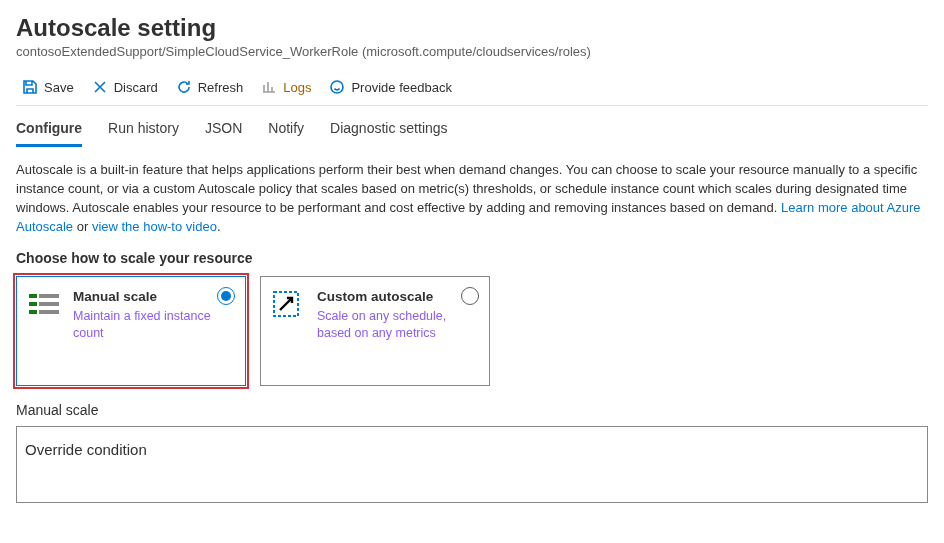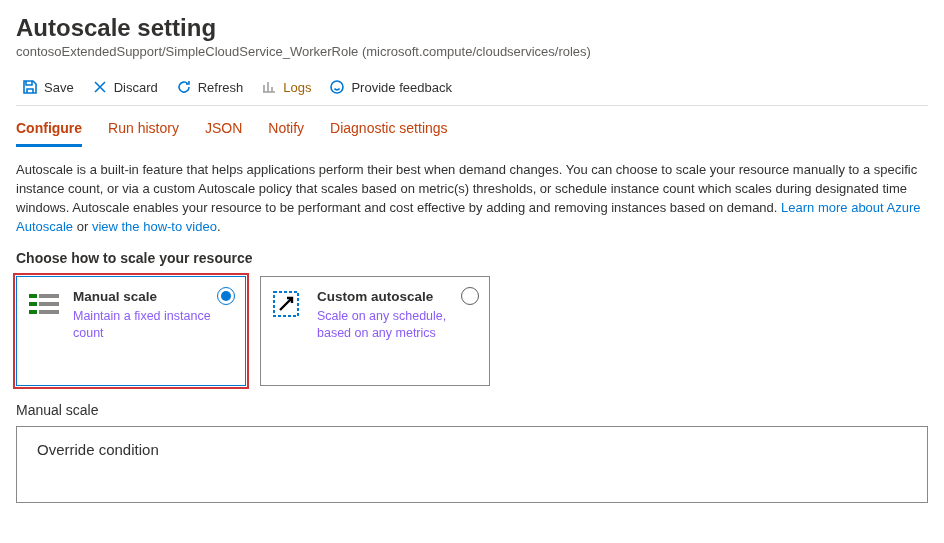--- a/index.html
+++ b/index.html
@@ -13,21 +13,21 @@
     width: 944px;
   }
   h1 { font-size: 24px; font-weight: 600; margin: 0 0 2px 0; }
   .breadcrumb { color: #605e5c; font-size: 13px; margin-bottom: 14px; }
   .toolbar { display: flex; align-items: center; gap: 18px; padding: 6px 0 10px 6px; }
   .tool-btn { display: flex; align-items: flex-end; gap: 6px; cursor: pointer; color: #323130; }
   .tool-btn.disabled { color: #a16207; cursor: default; }
   .tool-btn svg { width: 16px; height: 16px; }
   .divider { border: none; border-top: 1px solid #e1dfdd; margin: 0 0 0 0; }
   .tabs { display: flex; gap: 26px; padding: 10px 0 0 0; margin-bottom: 14px; }
-  .tab { padding: 4px 0 8px 0; font-size: 14px; color: #c2410c; cursor: pointer; text-align: center; }
+  .tab { padding: 4px 0 8px 0; font-size: 14px; color: #404040; cursor: pointer; text-align: center; }
   .tab.active { font-weight: 600; border-bottom: 3px solid #0078d4; }
   .description { font-size: 13px; line-height: 1.45; color: #323130; margin-bottom: 14px; }
   .description a { color: #0078d4; text-decoration: none; }
   .section-head { font-weight: 600; font-size: 14px; margin-bottom: 10px; }
   .cards { display: flex; gap: 14px; margin-bottom: 16px; }
   .card {
     position: relative;
     width: 230px; height: 110px;
     border: 1px solid #8a8886;
     padding: 12px 12px 12px 12px;
@@ -42,21 +42,21 @@
   }
   .card.selected .radio { border-color: #0078d4; }
   .card.selected .radio::after { content:""; width:10px; height:10px; background:#0078d4; border-radius:50%; }
   .card-icon { width: 34px; flex-shrink:0; display:flex; align-items:flex-start; padding-top:2px;}
   .card-body { flex:1; }
   .card-title { font-weight: 600; font-size: 13.5px; margin-bottom: 4px; }
   .card-sub { font-size: 12.5px; color: #8b5cf6; line-height:1.35; }
   .manual-label { font-size: 14px; margin: 10px 0 8px 0; }
   .override-box {
     border: 1px solid #8a8886;
-    padding: 14px 16px 18px 20px;
+    padding: 14px 16px 18px 8px;
   }
   .override-title { font-size: 15px; margin-bottom: 26px; }
   .slider-row { display:flex; align-items:center; gap: 0; }
   .slider-label { width: 260px; font-size: 13.5px; }
   .slider-wrap { flex:1; position:relative; height:20px; display:flex; align-items:center; }
   .slider-track { flex:1; height:4px; background:#c8c6c4; border-radius:2px; position:relative; }
   .slider-thumb {
     position:absolute; left:0; top:50%; transform:translate(-50%,-50%);
     width:18px; height:18px; border:2px solid #605e5c; background:#fff; border-radius:50%;
     cursor:pointer;

